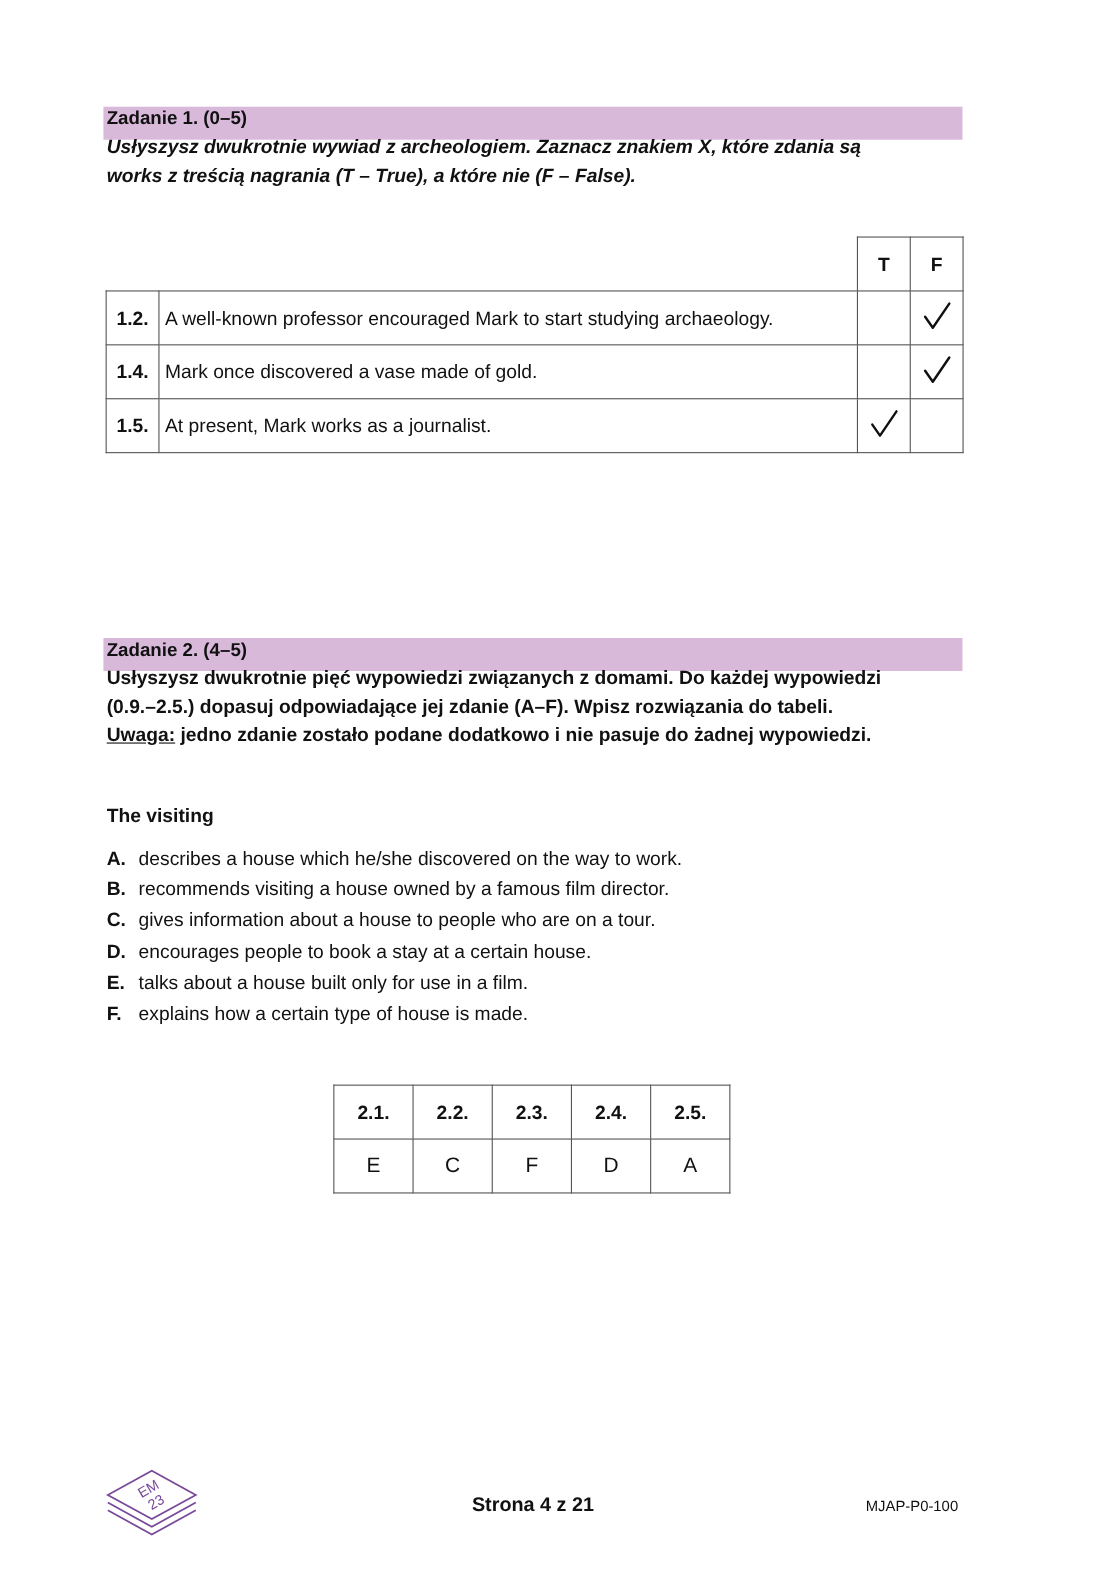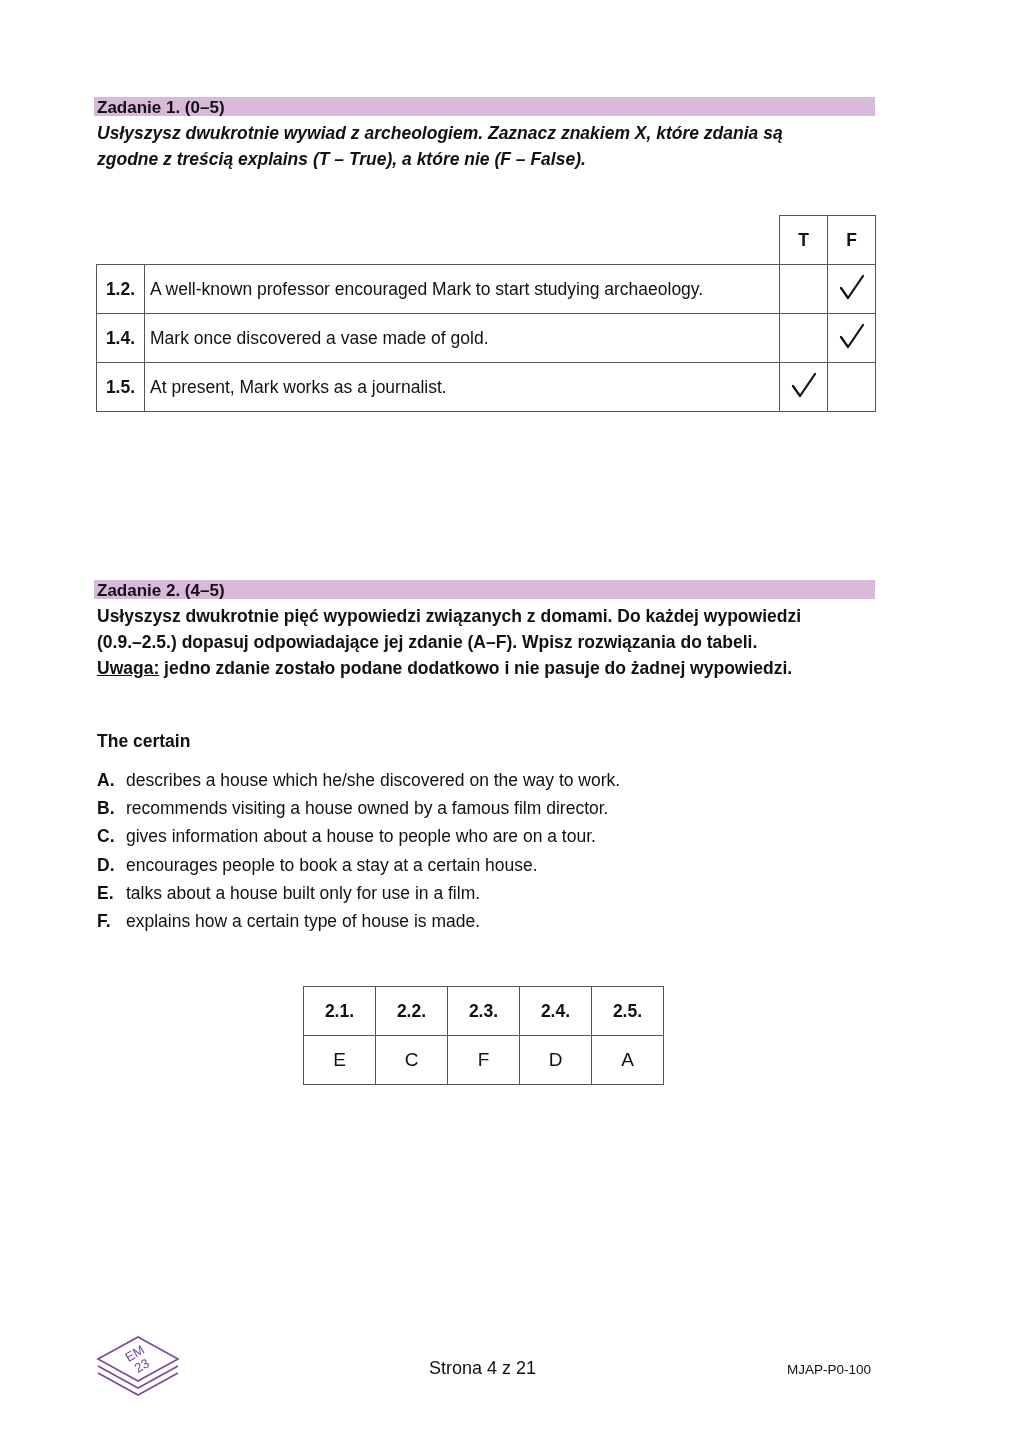--- a/index.html
+++ b/index.html
@@ -1,48 +1,48 @@
 <!DOCTYPE html>
 <html><head>
 <meta charset="utf-8">
 <style>
   html, body { margin: 0; padding: 0; background: #ffffff; }
   body { width: 1018px; height: 1440px; position: relative; overflow: hidden;
          font-family: "Liberation Sans", sans-serif; color: #111; }
-  .task-header { position: absolute; left: 94px; width: 781px; height: 19px;
+  .task-header { position: absolute; left: 94px; width: 781px; height: 30px;
                  background: #d9b9da; font-weight: bold; font-size: 17px; line-height: 21px;
                  padding-left: 3px; box-sizing: border-box; }
   .instr { position: absolute; left: 97px; width: 780px; font-weight: bold; font-size: 17.5px;
            line-height: 26px; }
   .instr u { text-decoration: underline; }
   table { border-collapse: collapse; position: absolute; }
   .tf td { border: 1.5px solid #555; font-size: 17.5px; height: 48px; padding: 0; }
   .tf td.num { width: 47px; font-weight: bold; text-align: center; }
   .tf td.stmt { width: 629px; padding-left: 5px; }
   .tf td.mark { width: 47px; text-align: center; }
   .tf td.blank { border: none; }
   .tf td.hdr { font-weight: bold; text-align: center; }
   .check { display: inline-block; width: 26px; height: 28px; }
   .speaker { position: absolute; left: 97px; font-weight: bold; font-size: 17.5px; }
   .options { position: absolute; left: 97px; top: 766px; font-size: 17.5px; }
   .opt { height: 28.2px; line-height: 28px; }
   .opt .lt { font-weight: bold; display: inline-block; width: 29px; }
   .ans td { border: 1.5px solid #555; width: 71px; height: 48px; text-align: center; font-size: 19px; padding: 0; }
   .ans td.h { font-weight: bold; font-size: 17.5px; }
-  .footer-page { position: absolute; left: 429px; top: 1358px; font-size: 18px; }
+  .footer-page { position: absolute; left: 429px; top: 1358px; font-size: 18px; font-weight: bold; }
   .footer-code { position: absolute; left: 787px; top: 1362px; font-size: 13.5px; }
   .logo { position: absolute; left: 95px; top: 1333px; width: 86px; height: 66px; }
 </style>
 </head>
 <body>
 
 <div class="task-header" style="top:97px;">Zadanie 1. (0–5)</div>
 <div class="instr" style="top:120px;font-style:italic;">
   <div>Usłyszysz dwukrotnie wywiad z archeologiem. Zaznacz znakiem X, które zdania są</div>
-  <div>zgodne z treścią explains (T – True), a które nie (F – False).</div>
+  <div>works z treścią nagrania (T – True), a które nie (F – False).</div>
 </div>
 
 <table class="tf" style="left:96px; top:215px;">
   <tbody>
       <tr>
     <td class="blank" colspan="2"></td>
     <td class="mark hdr">T</td>
     <td class="mark hdr">F</td>
   </tr>
   </tbody>
@@ -74,21 +74,21 @@
     </tbody>
 </table>
 
 <div class="task-header" style="top:580px;">Zadanie 2. (4–5)</div>
 <div class="instr" style="top:603px;">
   <div>Usłyszysz dwukrotnie pięć wypowiedzi związanych z domami. Do każdej wypowiedzi</div>
   <div>(0.9.–2.5.) dopasuj odpowiadające jej zdanie (A–F). Wpisz rozwiązania do tabeli.</div>
   <div><u>Uwaga:</u><span> jedno zdanie zostało podane dodatkowo i nie pasuje do żadnej wypowiedzi.</span></div>
 </div>
 
-<div class="speaker" style="top:731px;">The certain</div>
+<div class="speaker" style="top:731px;">The visiting</div>
 <div class="options" id="options">
     <div class="opt"><span class="lt">A.</span><span>describes a house which he/she discovered on the way to work.</span></div>
     <div class="opt"><span class="lt">B.</span><span>recommends visiting a house owned by a famous film director.</span></div>
     <div class="opt"><span class="lt">C.</span><span>gives information about a house to people who are on a tour.</span></div>
     <div class="opt"><span class="lt">D.</span><span>encourages people to book a stay at a certain house.</span></div>
     <div class="opt"><span class="lt">E.</span><span>talks about a house built only for use in a film.</span></div>
     <div class="opt"><span class="lt">F.</span><span>explains how a certain type of house is made.</span></div>
   </div>
 
 <table class="ans" style="left:303px; top:986px;padding-left:48px;">

